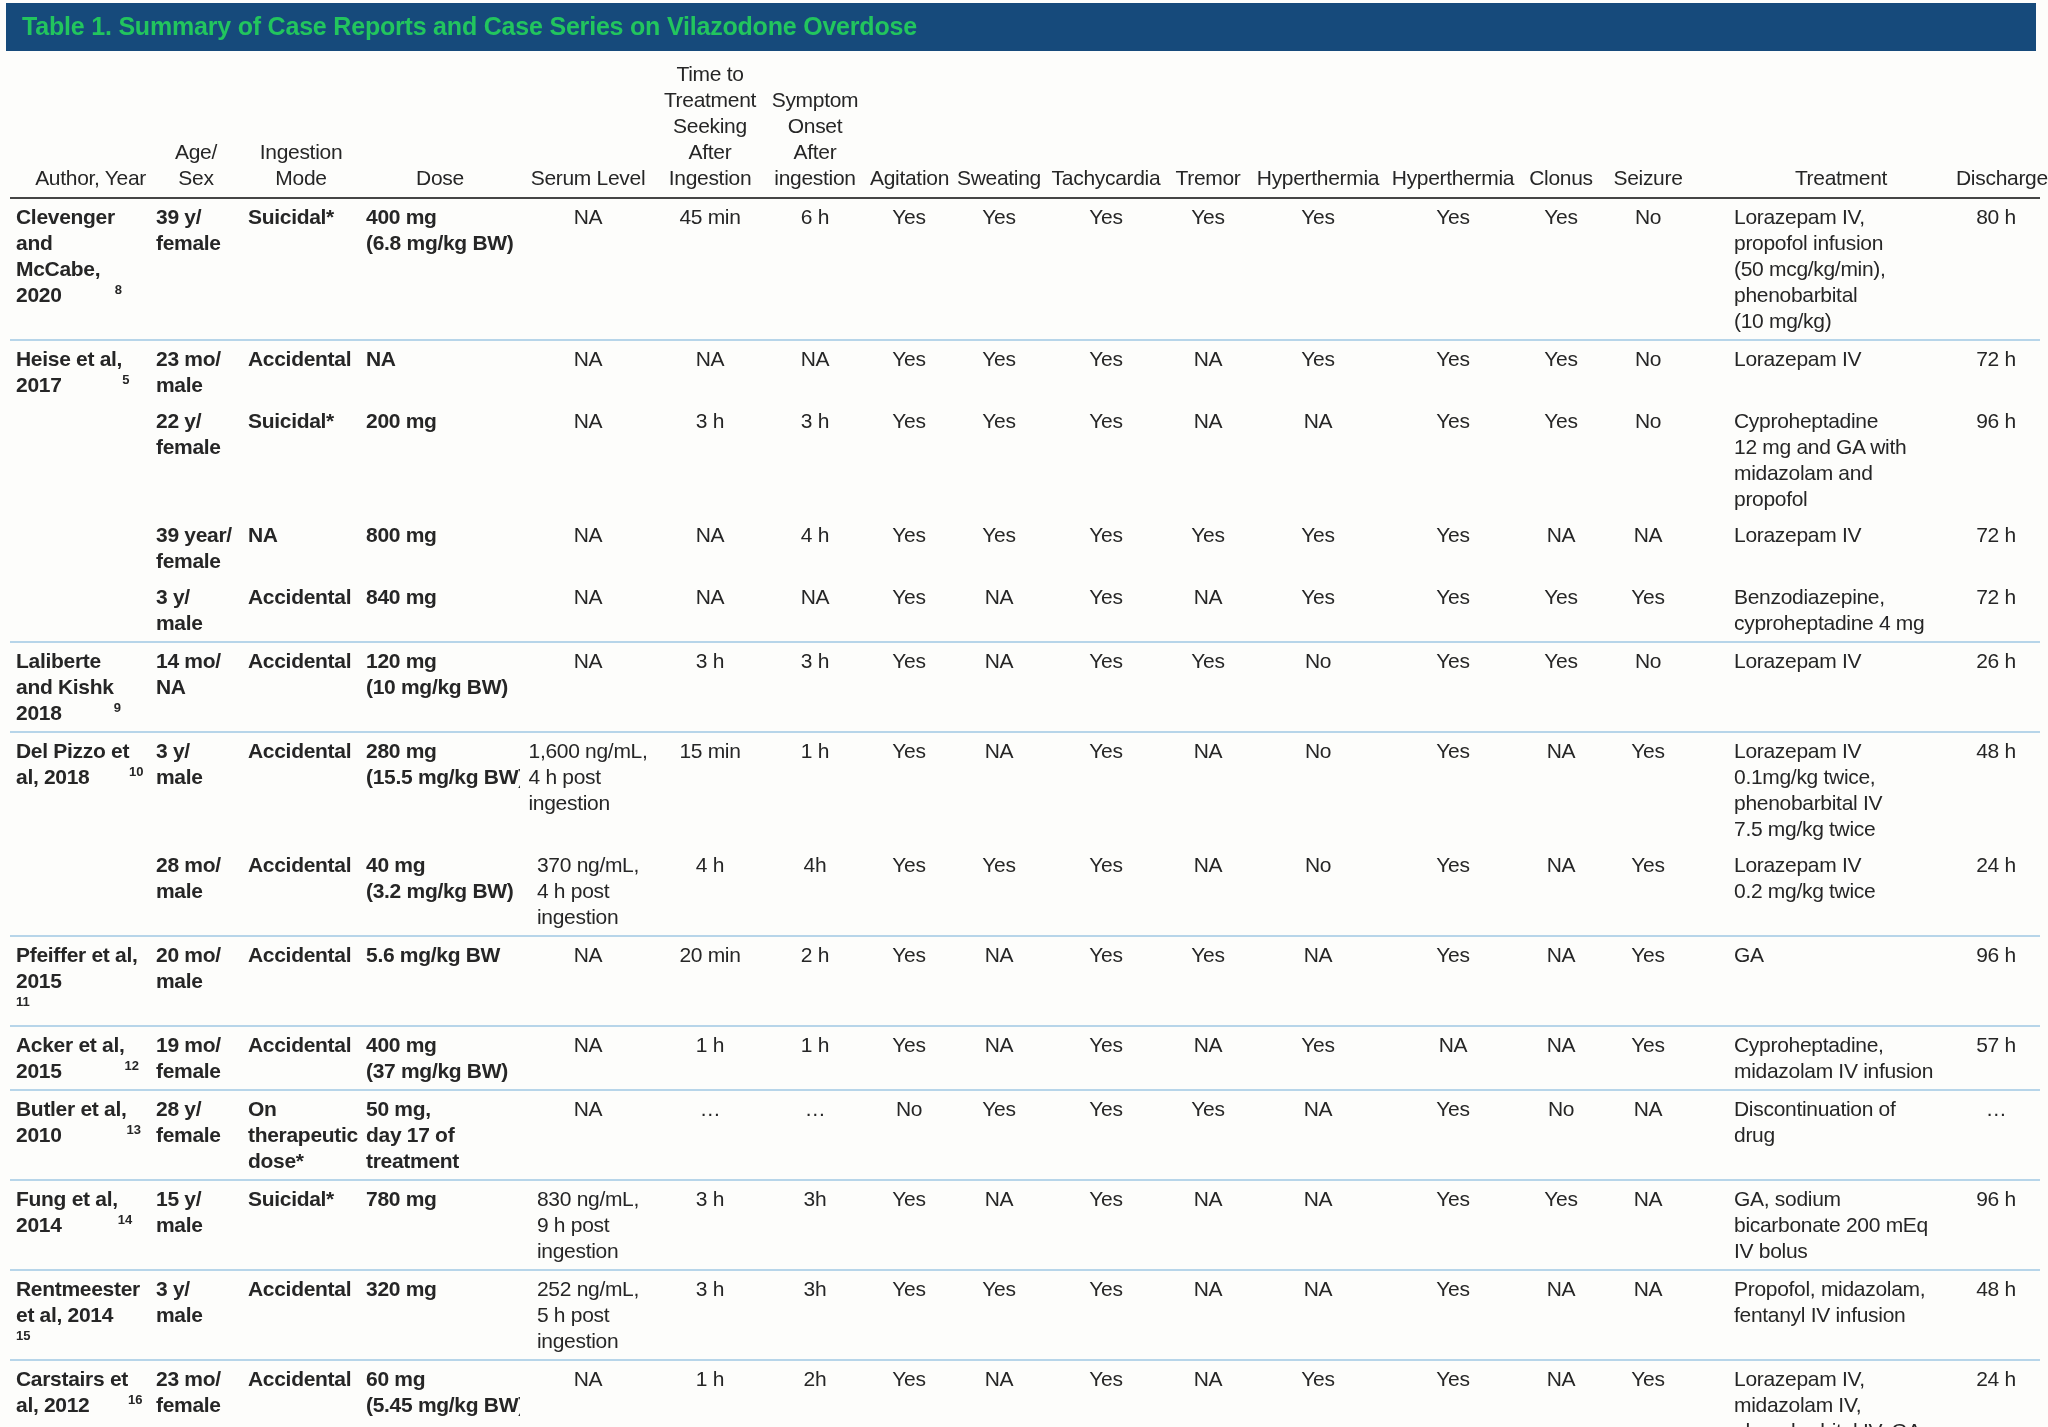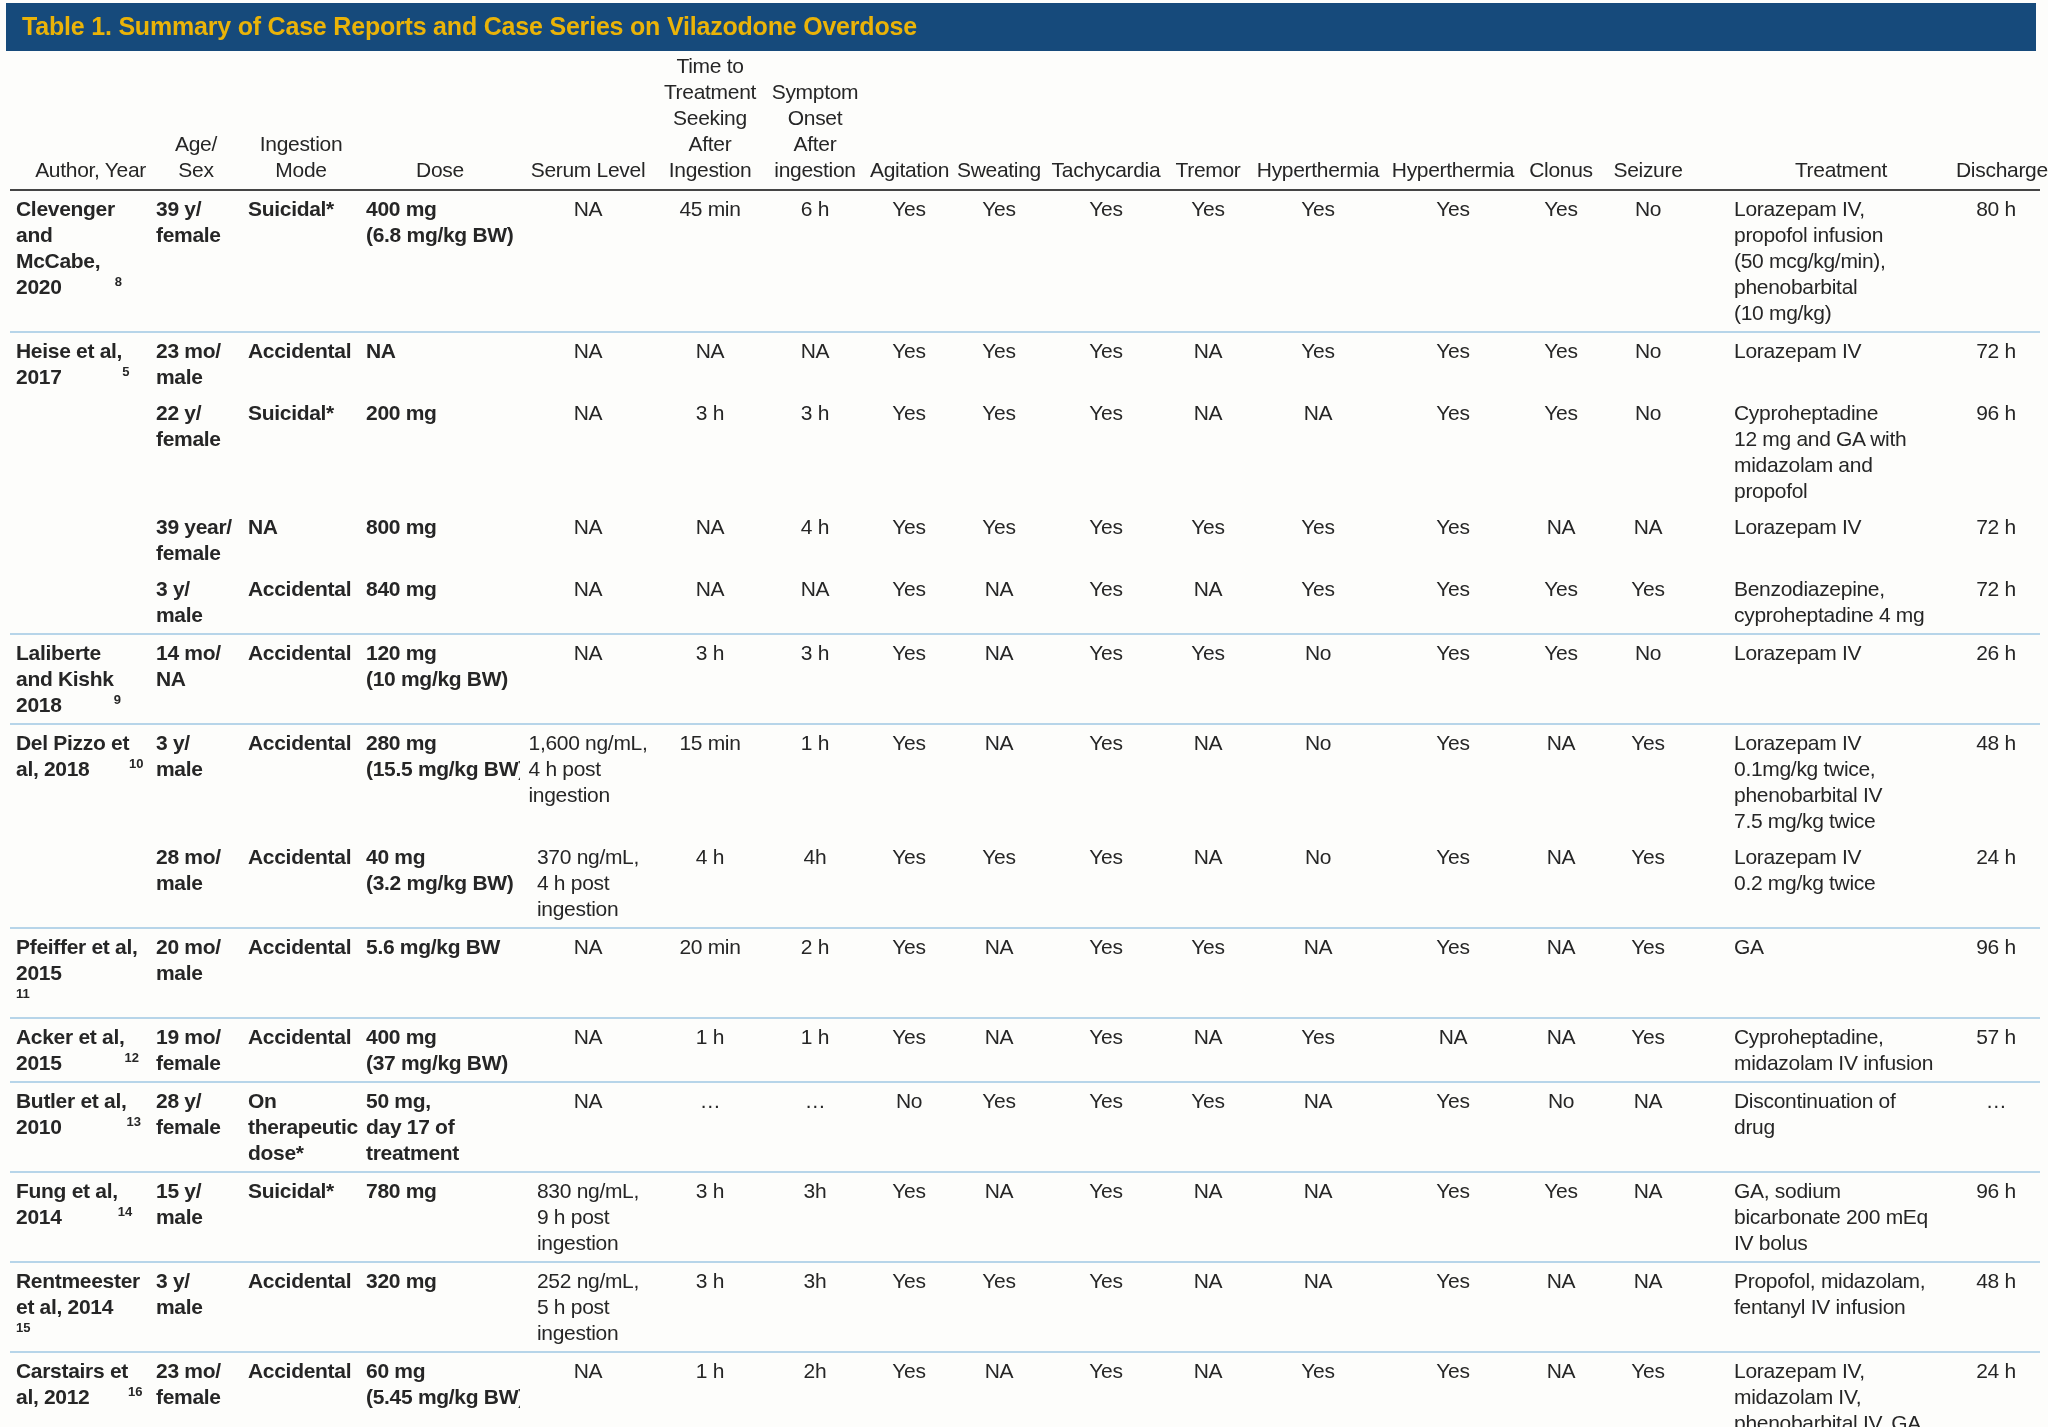--- a/index.html
+++ b/index.html
@@ -1,23 +1,23 @@
 <!DOCTYPE html>
 <html><head>
 <meta charset="utf-8">
 <style>
   html,body{margin:0;padding:0;width:2048px;height:1427px;overflow:hidden;background:#fdfdfb;}
   body{font-family:"Liberation Sans","DejaVu Sans",sans-serif;color:#262626;letter-spacing:-0.3px;}
   .page{width:2048px;height:1427px;position:relative;}
-  .title-bar{margin:3px 12px 0 6px;background:#164a7b;color:#eab308;font-size:25px;font-weight:bold;
+  .title-bar{margin:3px 12px 0 6px;background:#164a7b;color:#22c55e;font-size:25px;font-weight:bold;
     padding:9px 16px 10px 16px;letter-spacing:-0.2px;}
   .table-wrap{margin:0 10px;}
   table{border-collapse:collapse;table-layout:fixed;width:2028px;border-bottom:3px solid #2b6ca3;}
   th{vertical-align:bottom;text-align:center;font-weight:normal;font-size:21px;line-height:26px;
-    padding:2px 4px 6px 4px;white-space:pre;overflow:visible;}
+    padding:10px 4px 6px 4px;white-space:pre;overflow:visible;}
   thead tr{border-bottom:2px solid #454545;}
   td{vertical-align:top;font-size:21px;line-height:26px;padding:5px 6px 5px 6px;overflow:hidden;}
   td .cb{white-space:pre;display:inline-block;text-align:left;}
   th.c0{text-align:right;padding-left:2px;}
   td.c0,td.c1,td.c2,td.c3{text-align:left;font-weight:bold;}
   td.c4,td.c5,td.c6,td.c7,td.c8,td.c9,td.c10,td.c11,td.c12,td.c13,td.c14,td.c16{text-align:center;}
   td.c15{text-align:left;padding-left:40px;}
   th.c15{padding-left:40px;}
   tr.group-start td{border-top:2px solid #b7d5e9;}
   sup{font-size:13px;vertical-align:super;line-height:0;letter-spacing:0;}

